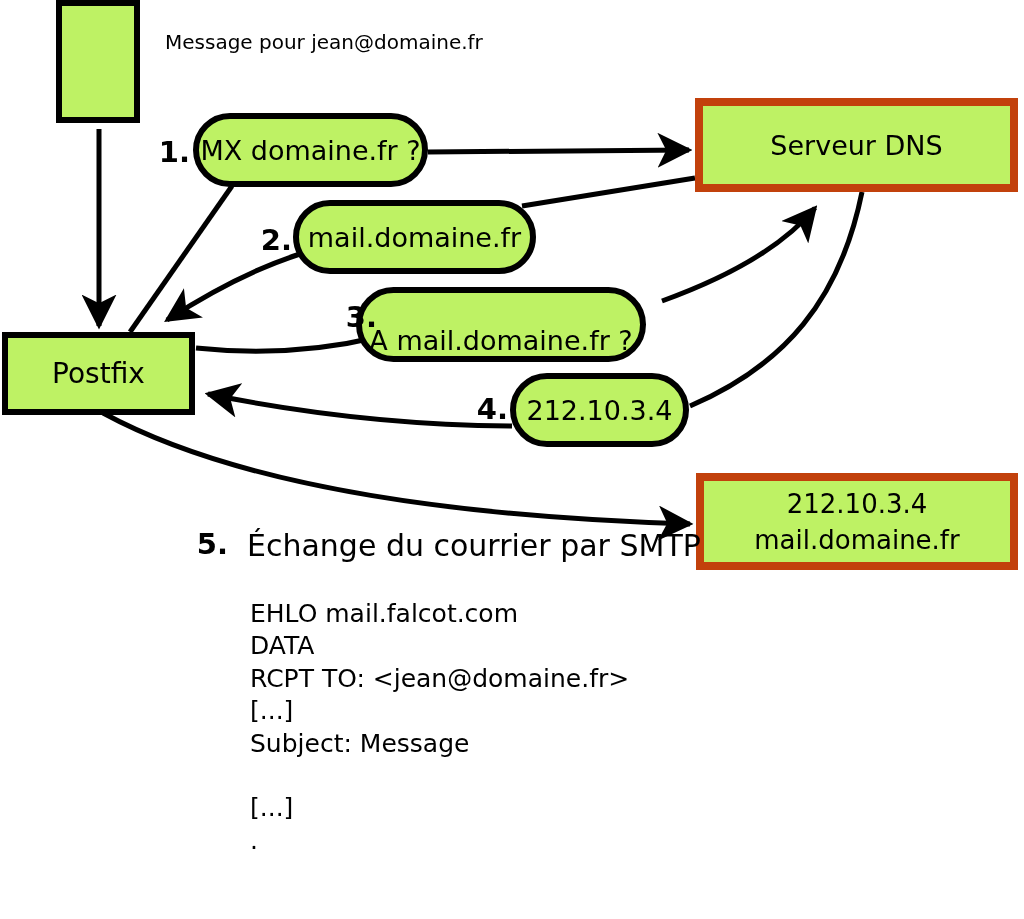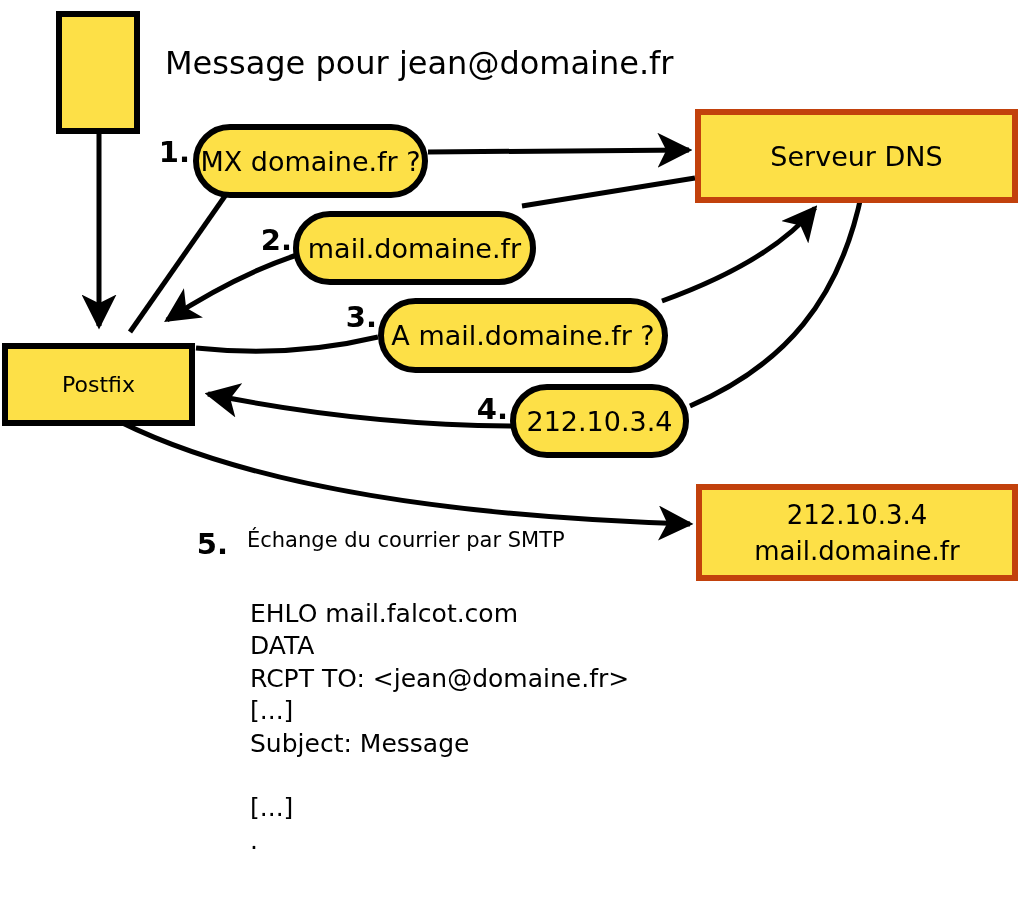--- a/index.html
+++ b/index.html
@@ -7,50 +7,50 @@
     width:1024px;height:919px;position:relative;overflow:hidden;
     background:#ffffff;
     font-family:"DejaVu Sans","Liberation Sans",sans-serif;
     color:#000;
   }
   .layer{position:absolute;left:0;top:0;width:1024px;height:919px;}
   svg.layer{z-index:1;pointer-events:none;}
 
   
   .node{
-    position:absolute;background:#fde047;z-index:2;
+    position:absolute;background:#bef264;z-index:2;
     display:flex;align-items:center;justify-content:center;
-    box-sizing:border-box;text-align:center;margin-top:11px;
+    box-sizing:border-box;text-align:center;
   }
-  .rect-node{border:6px solid #c2410c;}
+  .rect-node{border:8px solid #c2410c;}
   .pill-node{border:6px solid #000;border-radius:40px;font-size:27px;}
 
   #message-rect{left:56px;top:0px;width:84px;height:123px;border:6px solid #000;}
-  #postfix-box{left:2px;top:332px;width:193px;height:83px;border:6px solid #000;font-size:22px;}
+  #postfix-box{left:2px;top:332px;width:193px;height:83px;border:6px solid #000;font-size:28px;}
   #dns-box{left:695px;top:98px;width:323px;height:94px;font-size:27px;}
   #dest-box{left:696px;top:473px;width:322px;height:97px;font-size:26px;flex-direction:column;line-height:36px;}
 
   #pill-1{left:193px;top:113px;width:235px;height:74px;}
   #pill-2{left:293px;top:200px;width:243px;height:74px;}
-  #pill-3{left:378px;top:287px;width:290px;height:75px;}
+  #pill-3{left:356px;top:287px;width:290px;height:75px;align-items:flex-end;}
   #pill-4{left:510px;top:373px;width:179px;height:74px;}
 
   .step-num{
     position:absolute;width:62px;text-align:right;z-index:3;
     font-weight:bold;font-size:29px;line-height:30px;
   }
   #num-1{left:128px;top:137px;}
   #num-2{left:230px;top:225px;}
   #num-3{left:315px;top:302px;}
   #num-4{left:446px;top:394px;}
   #num-5{left:166px;top:529px;}
 
   .free-label{position:absolute;z-index:3;white-space:nowrap;}
-  #message-label{left:165px;top:44px;font-size:32px;}
-  #echange-label{left:247px;top:528px;font-size:21px;}
+  #message-label{left:165px;top:30px;font-size:20px;}
+  #echange-label{left:247px;top:528px;font-size:30px;}
 
   #smtp-block{position:absolute;left:250px;top:598px;z-index:3;font-size:25px;}
   .smtp-line{height:32.4px;line-height:32.4px;white-space:pre;}
 </style>
 </head>
 <body>
 
 <svg class="layer" viewBox="0 0 1024 919">
   <defs>
     <marker id="arrow" viewBox="0 0 10 10" refX="9" refY="5" markerWidth="7" markerHeight="7" orient="auto-start-reverse" markerUnits="strokeWidth">

